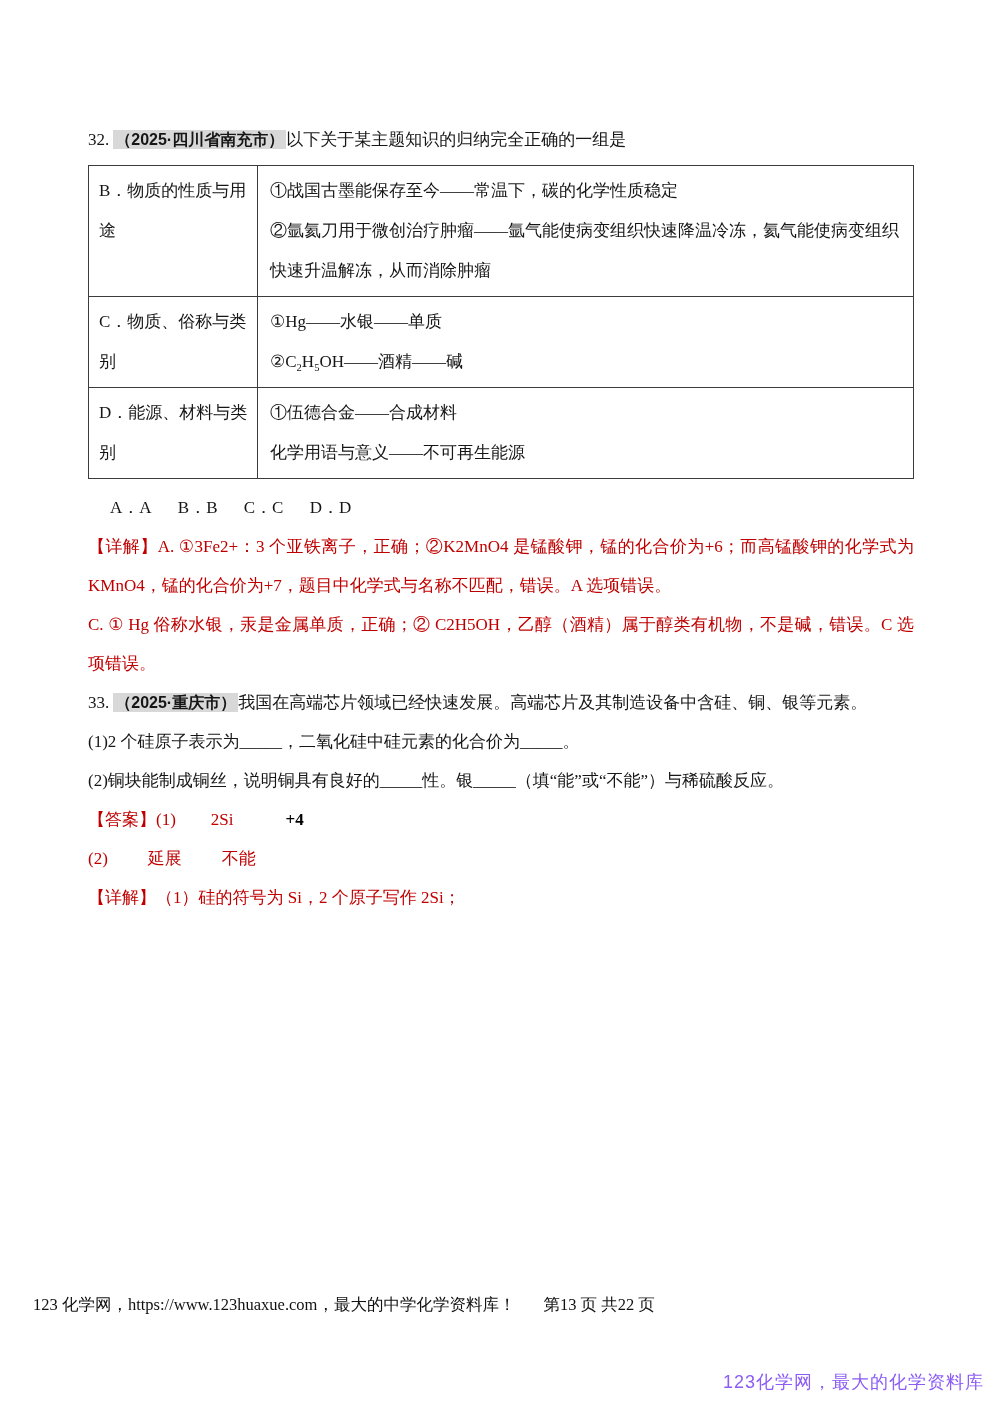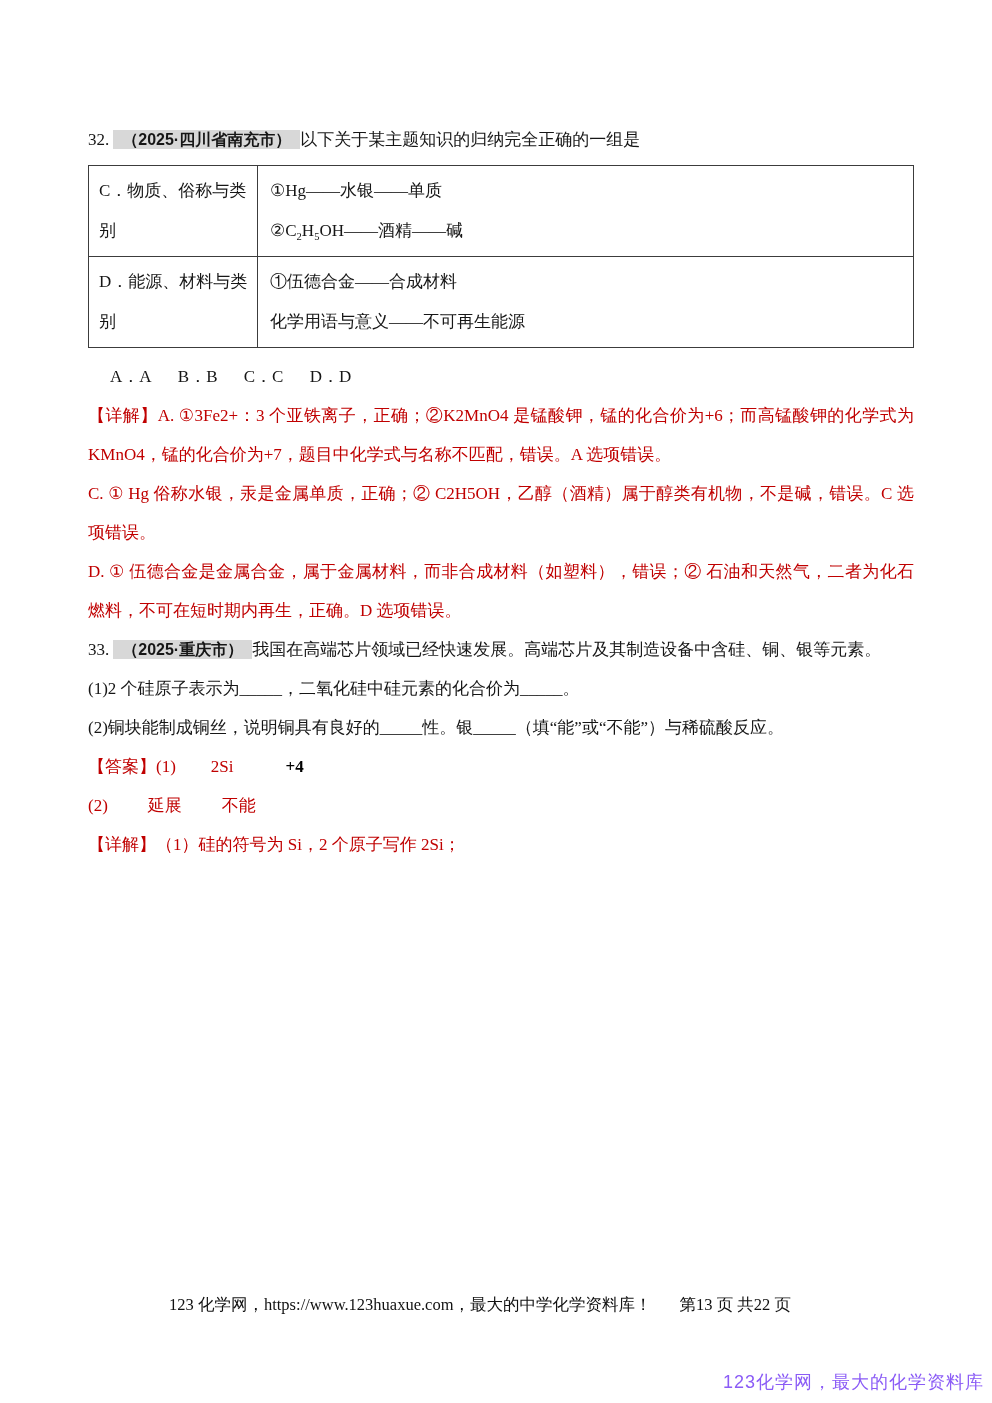--- a/index.html
+++ b/index.html
@@ -3,21 +3,21 @@
 <meta charset="utf-8">
 <style>
   html,body { margin:0; padding:0; }
   body {
     width:992px; height:1403px; background:#ffffff; position:relative;
     font-family:"Liberation Serif","DejaVu Serif",serif;
     color:#161616; overflow:hidden;
   }
   .content { position:absolute; left:88px; top:126px; width:826px; }
   .qline { font-size:17px; line-height:27px; white-space:nowrap; }
-  .tag { background:#d8d8d8; padding:1px 9px; font-weight:600;
+  .tag { background:#d8d8d8; padding:1px 2px; font-weight:600;
          font-family:"Liberation Sans","DejaVu Sans",sans-serif; font-size:16px; }
   .qnum { margin-right:4px; }
 
   table.ktable { border-collapse:collapse; margin-top:12px; width:826px;
                  table-layout:fixed; }
   table.ktable td { border:1.6px solid #3c3c3c; vertical-align:top;
                     font-size:17px; line-height:40px; }
   td.rlabel { width:150px; padding:5px 8px 5px 10px; }
   td.ritems { padding:5px 10px 5px 12px; }
   td.ritems .item { text-align:left; }
@@ -31,38 +31,45 @@
   .red  { color:#c00000; }
   .opts span { display:inline-block;margin-left:22px; }
   .opt-b { margin-left:96px; } .opt-c { margin-left:130px; } .opt-d { margin-left:130px; }
   .opt-a { margin-left:34px; }
   .gap35 { display:inline-block; width:35px; }
   .gap40 { display:inline-block; width:40px; }
   .gap52 { display:inline-block; width:52px; }
   .black-bold { color:#000; font-weight:bold; }
 
   .footer { position:absolute; left:0; top:1294px; width:960px;
-            text-align:center; font-size:16.5px; color:#111;
-            white-space:nowrap; }
+            text-align:left; font-size:16.5px; color:#111;
+            white-space:nowrap;padding-left:33px; }
   .footer .pageinfo { margin-left:28px; }
   .watermark { position:absolute; right:8px; top:1370px; font-size:18px;
                color:#8b5cf6; letter-spacing:1px;
                font-family:"Liberation Sans","DejaVu Sans",sans-serif; }
 </style>
 </head>
 <body>
 
 <div class="content">
 
   <div class="qline">
     <span class="qnum">32.</span><span class="tag">（2025·四川省南充市）</span><span>以下关于某主题知识的归纳完全正确的一组是</span>
   </div>
 
   <table class="ktable">
     <tbody>
+      <tr>
+        <td class="rlabel">B．物质的性质与用途</td>
+        <td class="ritems">
+          <div class="item">①战国古墨能保存至今——常温下，碳的化学性质稳定</div>
+          <div class="item">②氩氦刀用于微创治疗肿瘤——氩气能使病变组织快速降温冷冻，氦气能使病变组织快速升温解冻，从而消除肿瘤</div>
+        </td>
+      </tr>
       <tr>
         <td class="rlabel">C．物质、俗称与类别</td>
         <td class="ritems">
           <div class="item">①Hg——水银——单质</div>
           <div class="item">②C<sub>2</sub>H<sub>5</sub>OH——酒精——碱</div>
         </td>
       </tr>
       <tr>
         <td class="rlabel">D．能源、材料与类别</td>
         <td class="ritems">
@@ -78,21 +85,20 @@
     <div class="line opts">
       <span class="opt-a">A．A</span>
       <span class="opt-b">B．B</span>
       <span class="opt-c">C．C</span>
       <span class="opt-d">D．D</span>
     </div>
 
 
     <p class="para red"><span>【详解】</span><span>A. ①3Fe2+：3 个亚铁离子，正确；②K2MnO4 是锰酸钾，锰的化合价为+6；而高锰酸钾的化学式为 KMnO4，锰的化合价为+7，题目中化学式与名称不匹配，错误。A 选项错误。</span></p>
     <p class="para red">C. ① Hg 俗称水银，汞是金属单质，正确；② C2H5OH，乙醇（酒精）属于醇类有机物，不是碱，错误。C 选项错误。</p>
-    <p class="para red">D. ① 伍德合金是金属合金，属于金属材料，而非合成材料（如塑料），错误；② 石油和天然气，二者为化石燃料，不可在短时期内再生，正确。D 选项错误。</p>
 
     <div class="line">
       <span class="qnum">33.</span><span class="tag">（2025·重庆市）</span><span>我国在高端芯片领域已经快速发展。高端芯片及其制造设备中含硅、铜、银等元素。</span>
     </div>
     <div class="line">(1)2 个硅原子表示为_____，二氧化硅中硅元素的化合价为_____。</div>
     <div class="line">(2)铜块能制成铜丝，说明铜具有良好的_____性。银_____（填“能”或“不能”）与稀硫酸反应。</div>
 
     <div class="line red">
       <span>【答案】</span><span>(1)</span><span class="gap35"></span><span>2Si</span><span class="gap52"></span><span class="black-bold">+4</span>
     </div>

